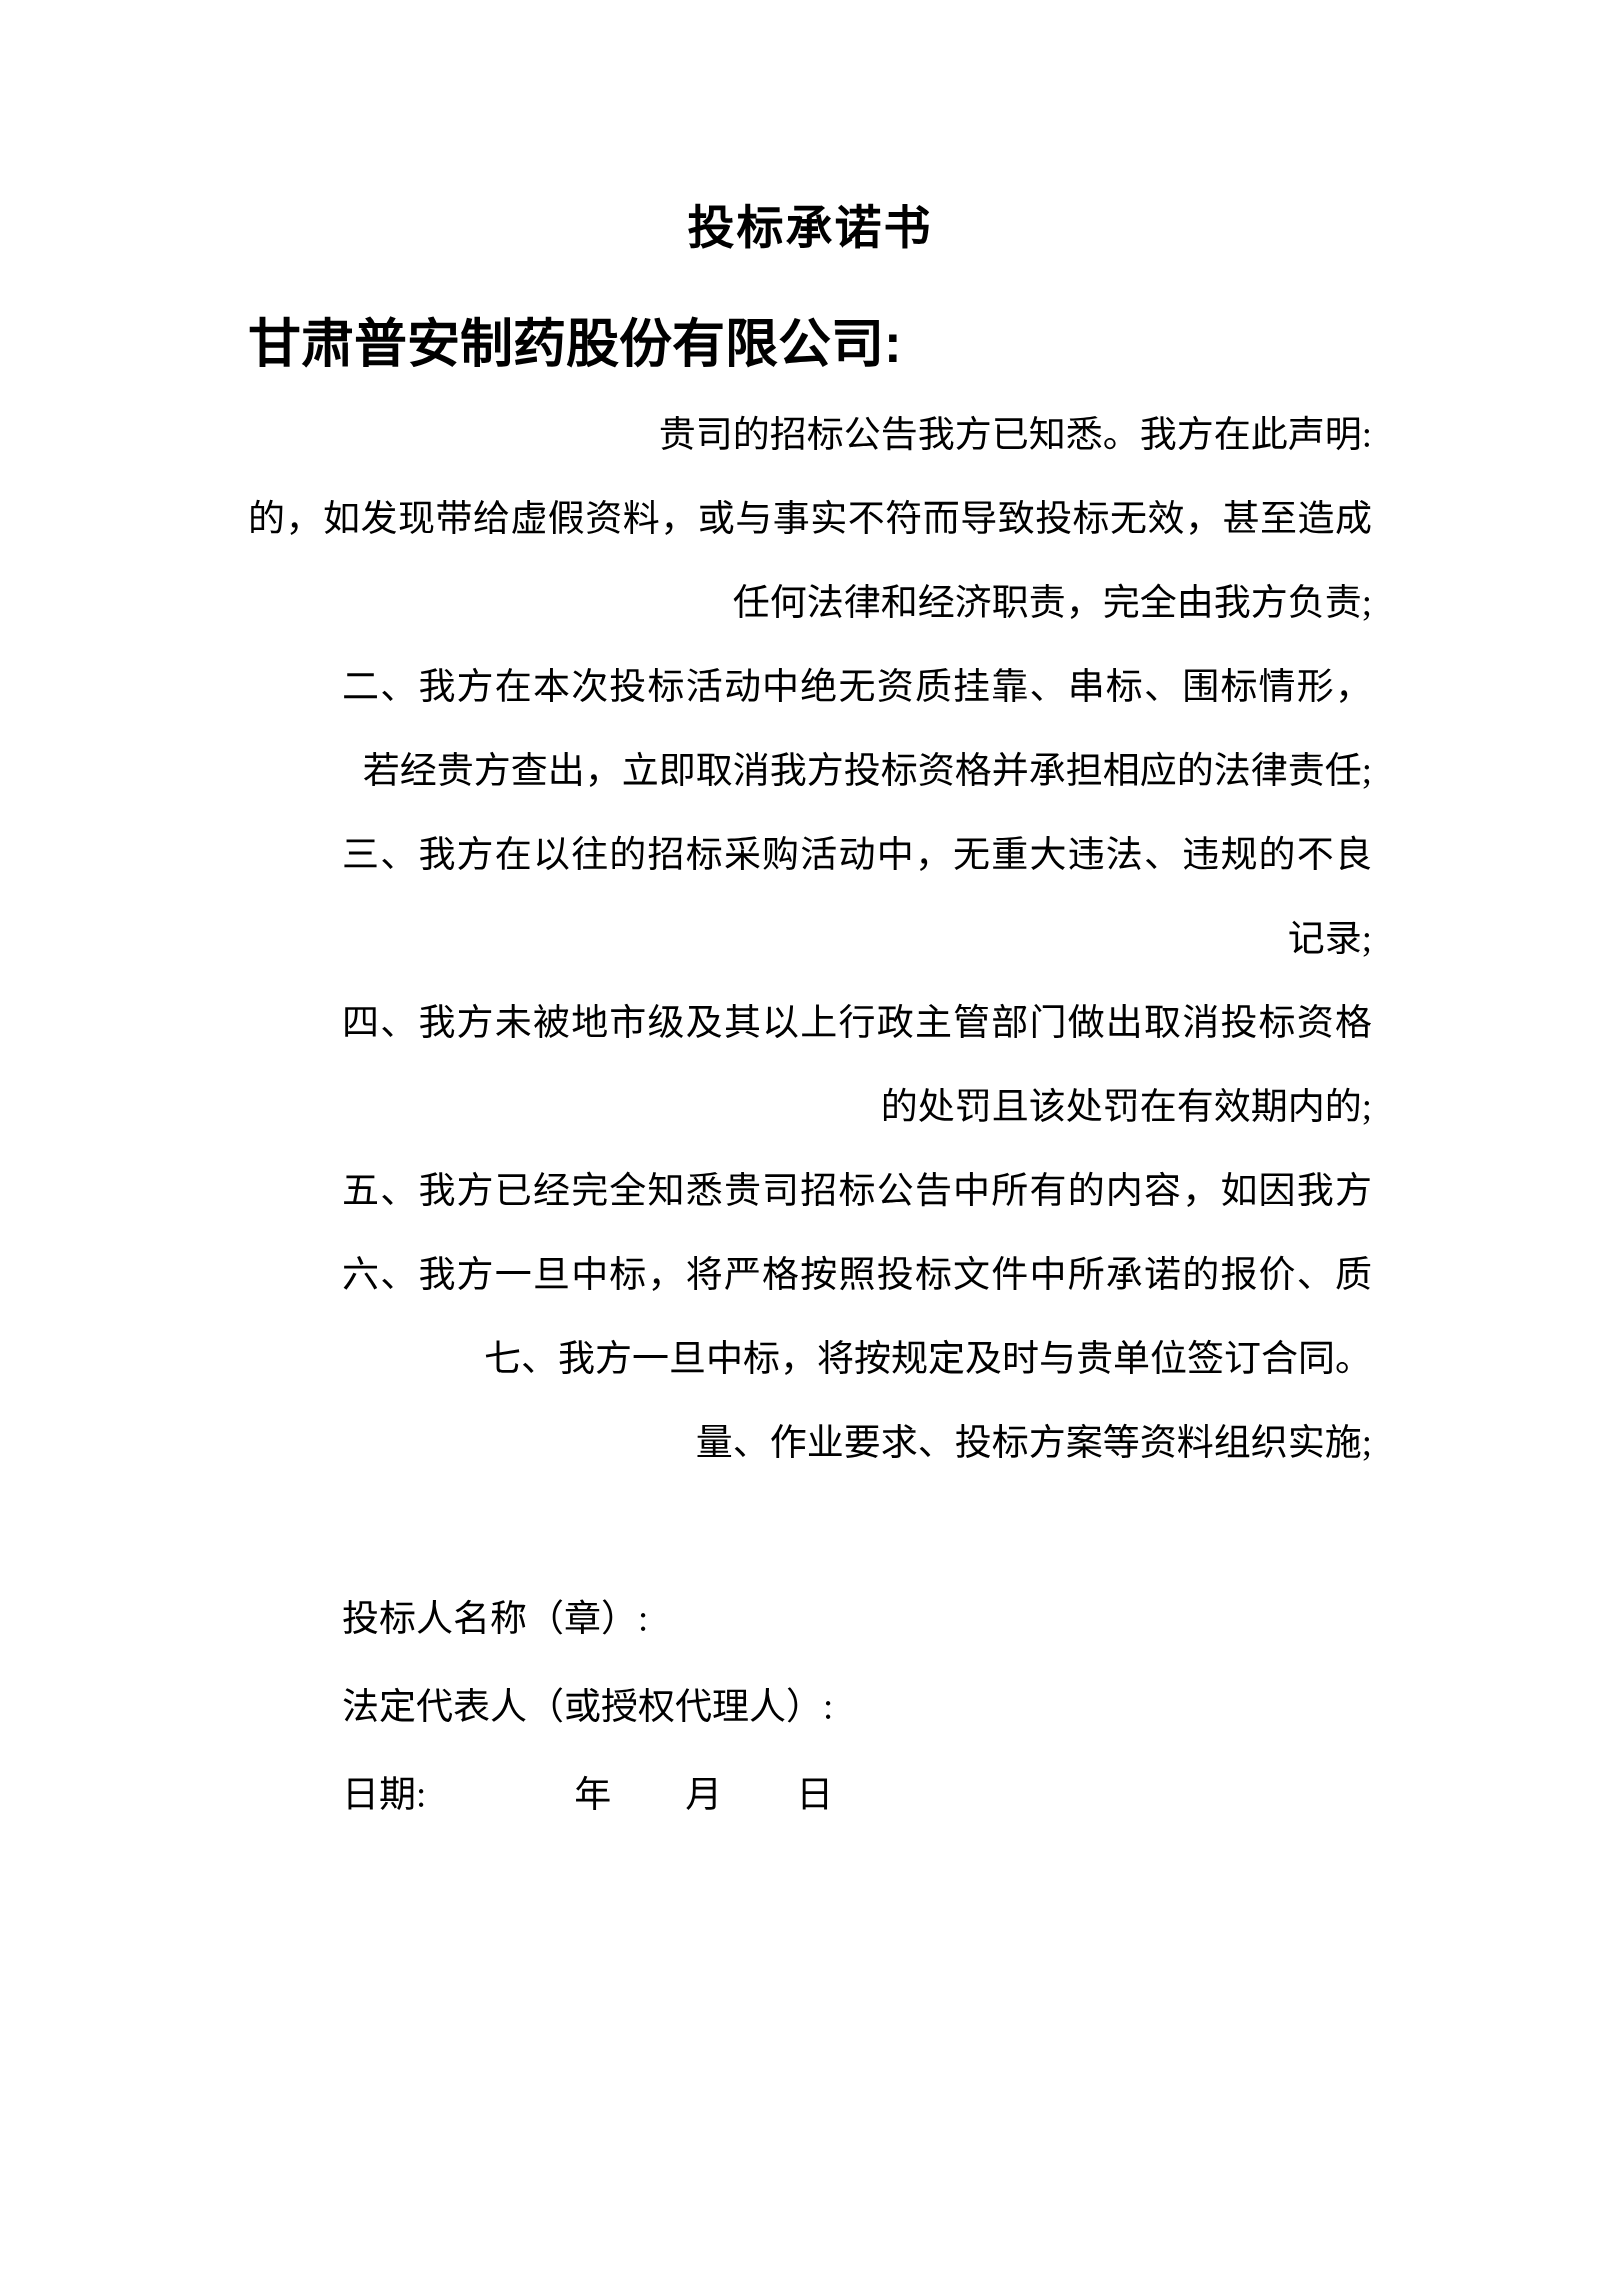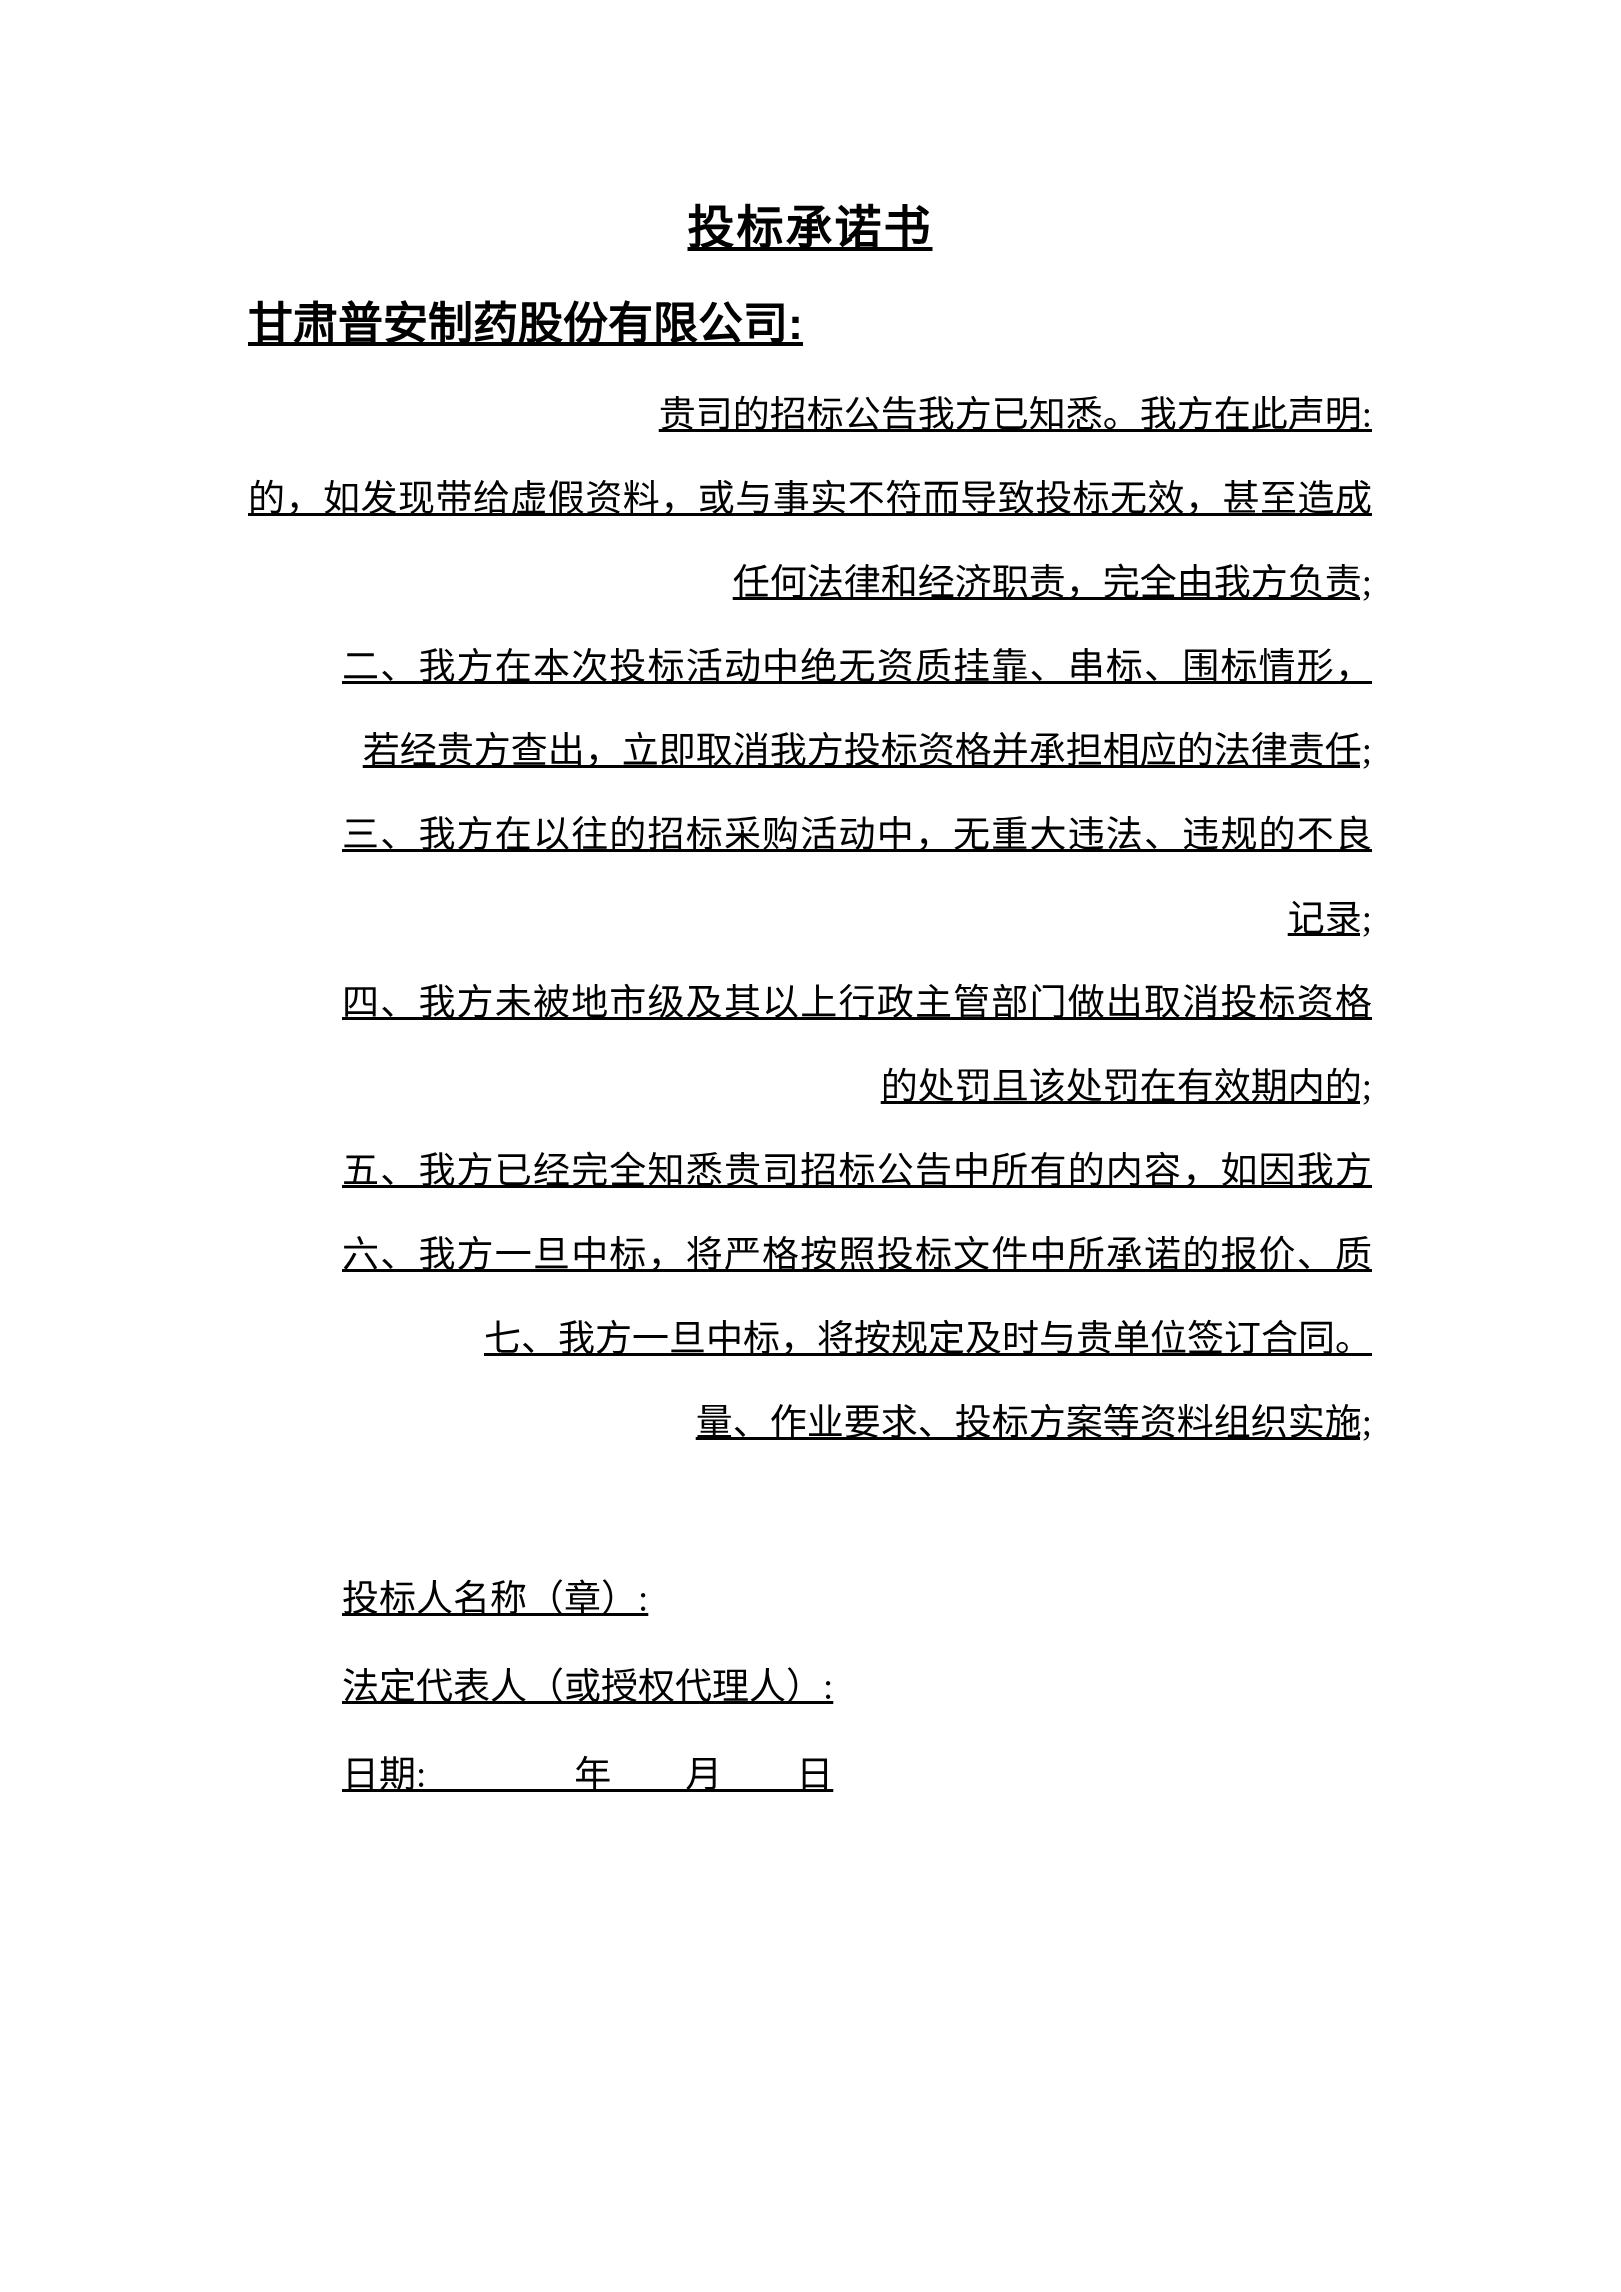--- a/index.html
+++ b/index.html
@@ -13,38 +13,37 @@
     overflow: hidden;
   }
   .page {
     position: absolute;
     top: 0; left: 0;
     width: 1621px;
     height: 1893px;
     box-sizing: border-box;
     padding: 0 249px 0 248px;
     color: #000000;
-    text-decoration: underline;
   }
   .doc-title {
     margin: 0;
     padding-top: 198px;
     font-family: "Liberation Sans", "DejaVu Sans", sans-serif;
     font-weight: bold;
     font-size: 47px;
     line-height: 59px;
     letter-spacing: 2px;
     text-align: center;
     white-space: nowrap;
   }
   .salutation {
-    margin-top: 39px;
+    margin-top: 59px;
     font-family: "Liberation Sans", "DejaVu Sans", sans-serif;
     font-weight: bold;
-    font-size: 45px;
+    font-size: 53px;
     line-height: 55px;
     white-space: nowrap;
   }
   .body-text {
     margin-top: 21.6px;
     font-family: "Liberation Serif", "DejaVu Serif", serif;
     font-size: 37px;
     line-height: 84px;
   }
   .body-text .line {

